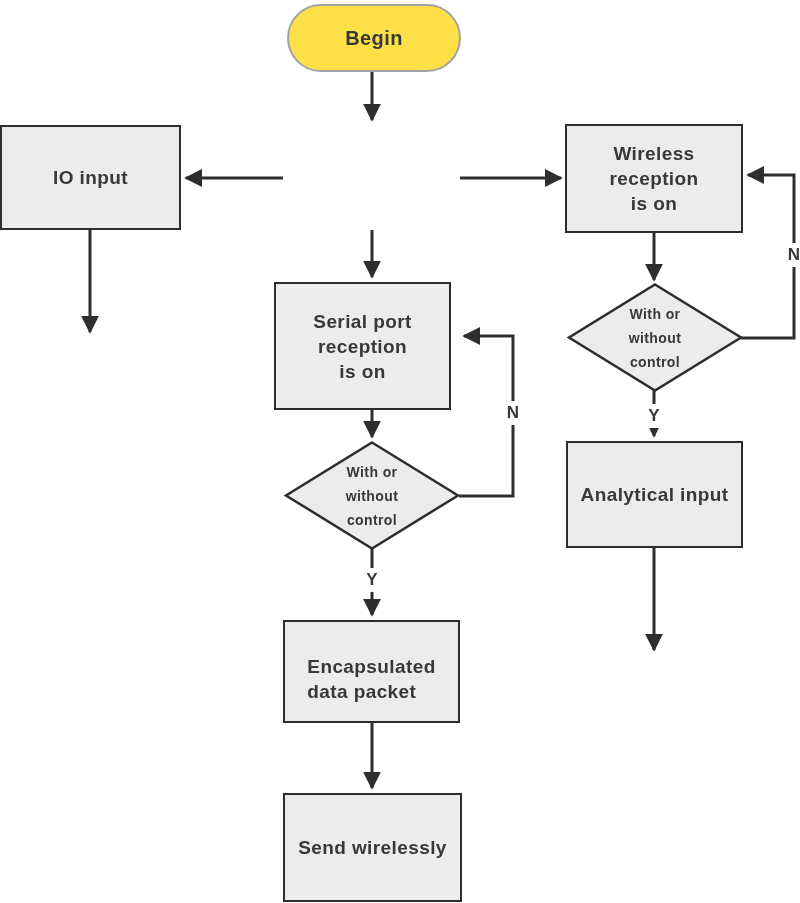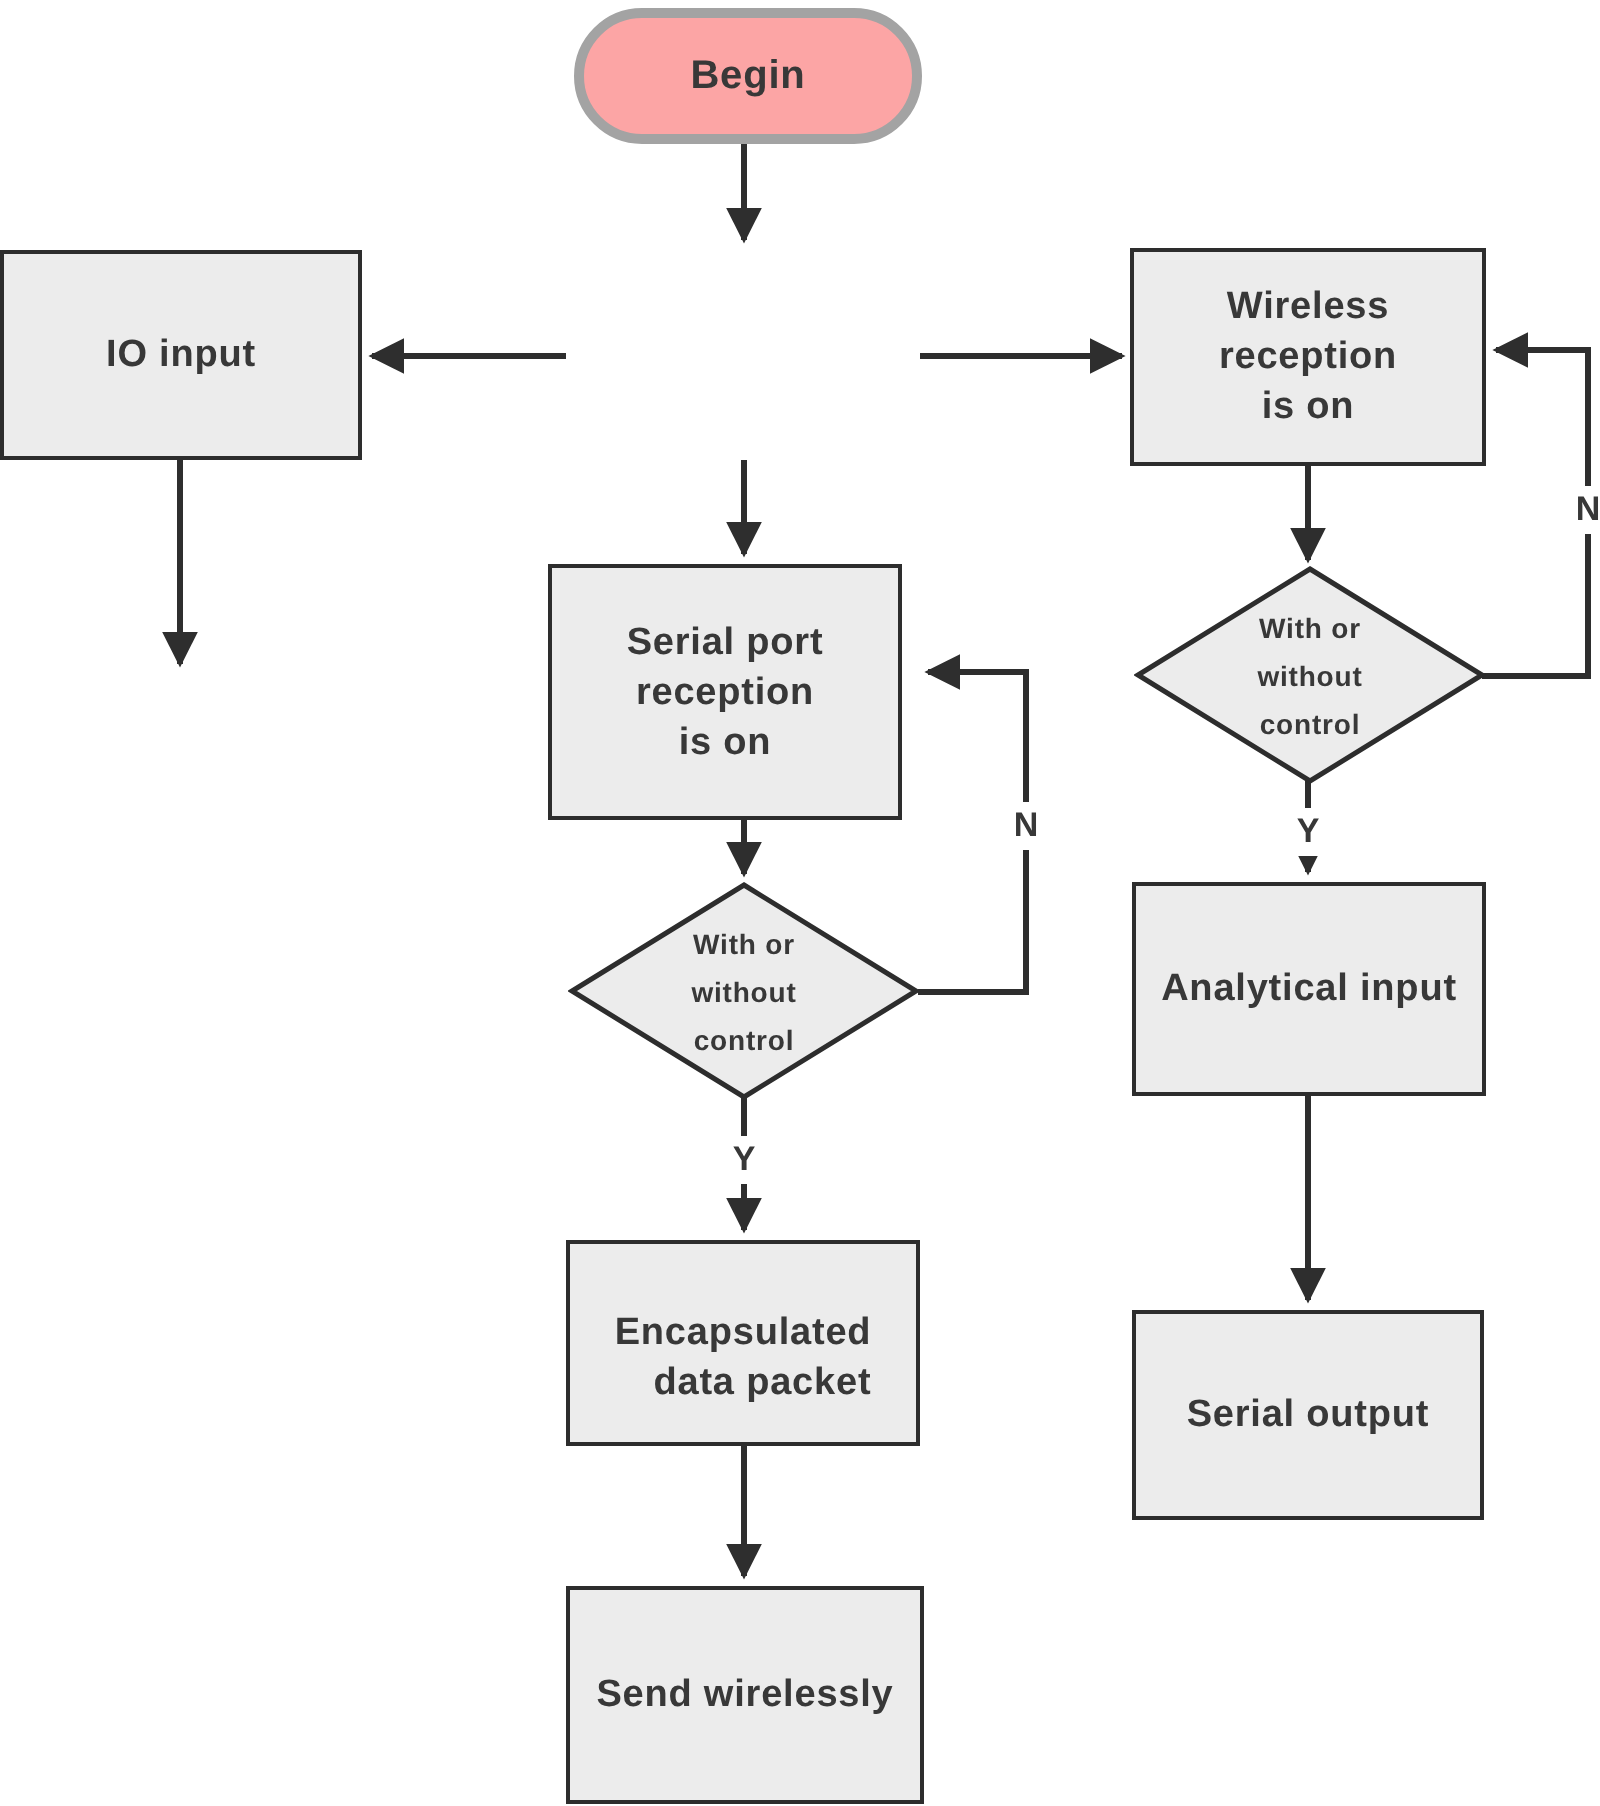--- a/index.html
+++ b/index.html
@@ -33,40 +33,40 @@
     color: #383838;
     font-size: 19px;
     line-height: 25px;
     letter-spacing: 0.4px;
   }
   .box {
     background: #ececec;
     border: 2px solid #2d2d2d;
   }
   .terminator {
-    background: #fca5a5;
-    border: 5px solid #a3a3a3;
+    background: #fde047;
+    border: 2px solid #a3a3a3;
     border-radius: 34px;
     font-size: 20px;
   }
   .decision { background: transparent; border: none; }
   .decision .diamond-svg {
     position: absolute;
     left: 0; top: 0;
     width: 100%; height: 100%;
   }
   .decision .node-label {
     position: relative;
     font-size: 14px;
     line-height: 24px;
   }
   .node-label { white-space: pre-line; }
   .left-lines .node-label {
     display: inline-block;
-    text-align: right;
+    text-align: left;
     margin-top: 14px;
   }
   .edge-label {
     position: absolute;
     width: 20px;
     height: 24px;
     line-height: 24px;
     background: #ffffff;
     text-align: center;
     font-weight: bold;
@@ -142,23 +142,20 @@
 
   <div class="node box" style="left:566px;top:441px;width:177px;height:107px;">
     <span class="node-label">Analytical input</span>
   </div>
 
   <div class="node box left-lines" style="left:283px;top:620px;width:177px;height:103px;">
     <span class="node-label">Encapsulated
 data packet</span>
   </div>
 
-  <div class="node box" style="left:566px;top:655px;width:176px;height:105px;">
-    <span class="node-label">Serial output</span>
-  </div>
 
   <div class="node box" style="left:283px;top:793px;width:179px;height:109px;">
     <span class="node-label">Send wirelessly</span>
   </div>
 
   <div class="edge-label" style="left:362px;top:568px;">Y</div>
   <div class="edge-label" style="left:503px;top:401px;">N</div>
   <div class="edge-label" style="left:644px;top:404px;">Y</div>
   <div class="edge-label" style="left:784px;top:243px;">N</div>
 

